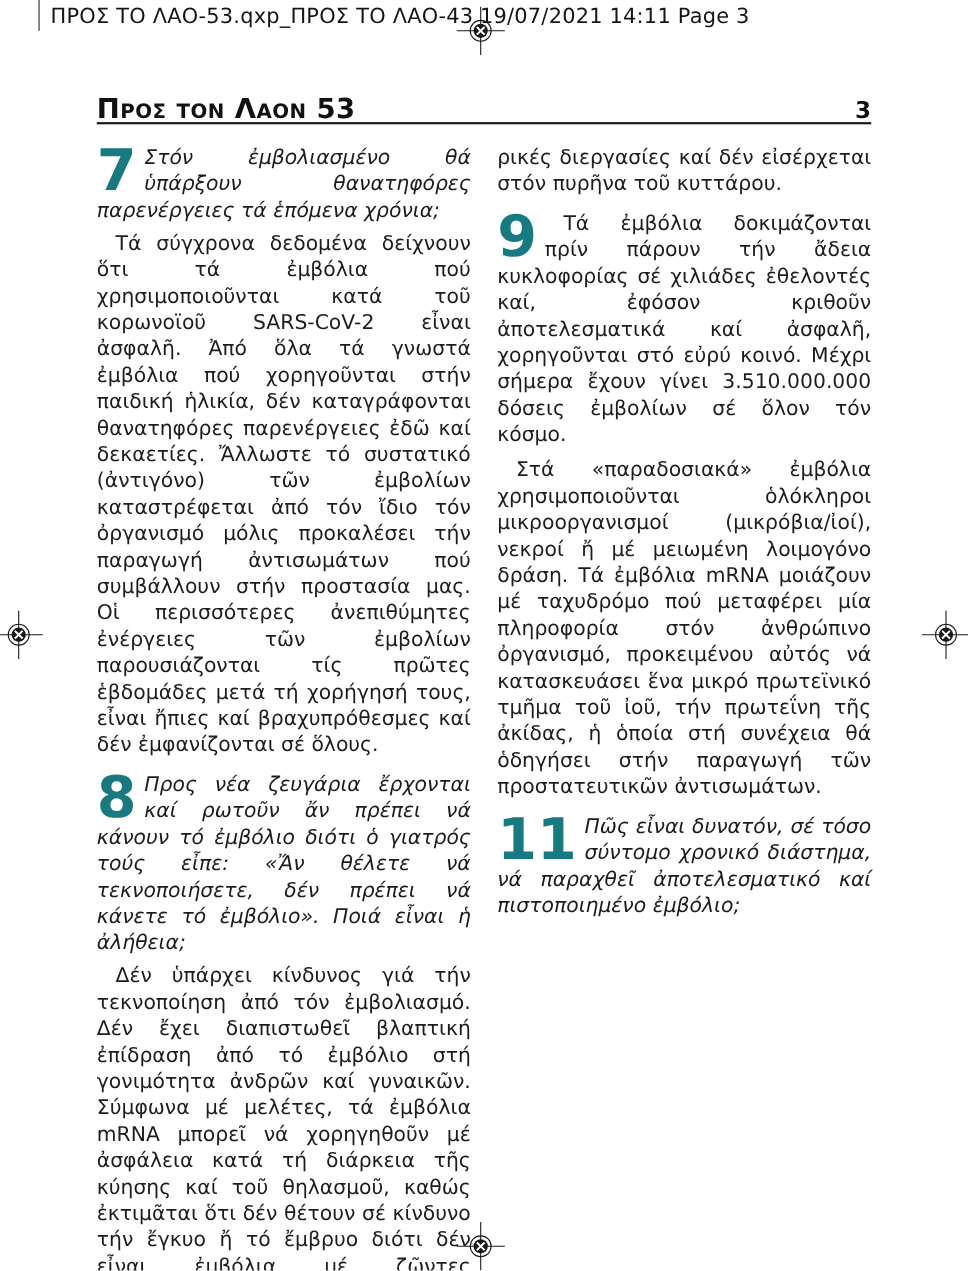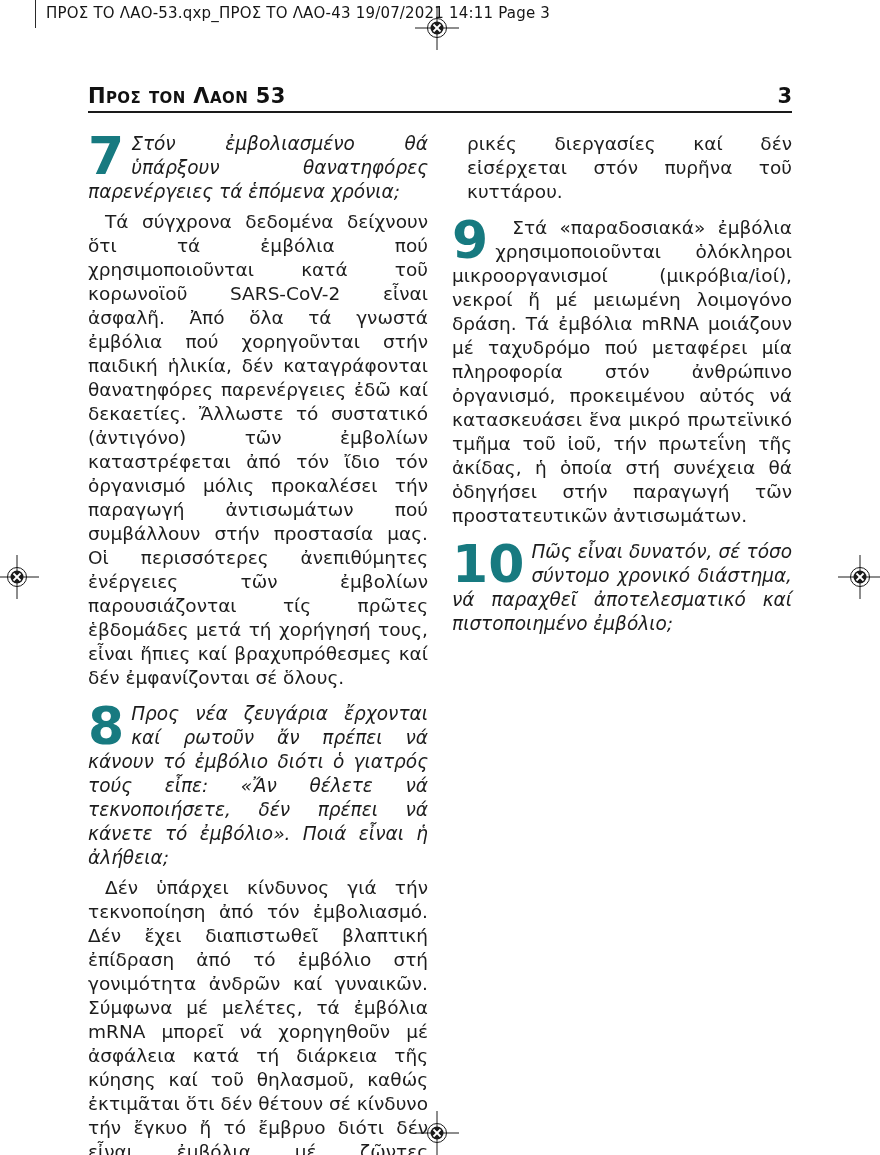--- a/index.html
+++ b/index.html
@@ -14,21 +14,21 @@
     overflow: hidden;
     font-family: "DejaVu Sans", sans-serif;
     color: #1c1c1c;
   }
 
   
   .proof-header {
     position: absolute;
     left: 46px;
     top: 4px;
-    font-size: 15px;
+    font-size: 19px;
     letter-spacing: 0.2px;
     color: #151515;
     white-space: nowrap;
   }
   .crop-line-topleft {
     position: absolute;
     left: 35px;
     top: 0;
     width: 1px;
     height: 28px;
@@ -54,21 +54,21 @@
     left: 88px;
     right: 88px;
     top: 84px;
     display: flex;
     justify-content: space-between;
     align-items: baseline;
   }
   .running-head .title {
     font-variant: small-caps;
     font-weight: bold;
-    font-size: 21px;
+    font-size: 25px;
     letter-spacing: 0.4px;
     color: #111;
   }
   .running-head .pagenum {
     font-weight: bold;
     font-size: 21px;
     color: #111;
   }
   .header-rule {
     position: absolute;
@@ -170,18 +170,19 @@
 <div class="header-rule"></div>
 
 <div class="columns">
   <div class="col" id="col-left">
       <p class="question"><span class="qnum">7</span><span class="qtext">Στόν ἐμβολιασμένο θά ὑπάρξουν θανατηφόρες παρενέργειες τά ἑπόμενα χρόνια;</span></p>
       <p class="answer">Τά σύγχρονα δεδομένα δείχνουν ὅτι τά ἐμβόλια πού χρησιμοποιοῦνται κατά τοῦ κορωνοϊοῦ SARS-CoV-2 εἶναι ἀσφαλῆ. Ἀπό ὅλα τά γνωστά ἐμβόλια πού χορηγοῦνται στήν παιδική ἡλικία, δέν καταγράφονται θανατηφόρες παρενέργειες ἐδῶ καί δεκαετίες. Ἄλλωστε τό συστατικό (ἀντιγόνο) τῶν ἐμβολίων καταστρέφεται ἀπό τόν ἴδιο τόν ὀργανισμό μόλις προκαλέσει τήν παραγωγή ἀντισωμάτων πού συμβάλλουν στήν προστασία μας. Οἱ περισσότερες ἀνεπιθύμητες ἐνέργειες τῶν ἐμβολίων παρουσιάζονται τίς πρῶτες ἑβδομάδες μετά τή χορήγησή τους, εἶναι ἤπιες καί βραχυπρόθεσμες καί δέν ἐμφανίζονται σέ ὅλους.</p>
       <p class="question"><span class="qnum">8</span><span class="qtext">Προς νέα ζευγάρια ἔρχονται καί ρωτοῦν ἄν πρέπει νά κάνουν τό ἐμβόλιο διότι ὁ γιατρός τούς εἶπε: «Ἄν θέλετε νά τεκνοποιήσετε, δέν πρέπει νά κάνετε τό ἐμβόλιο». Ποιά εἶναι ἡ ἀλήθεια;</span></p>
       <p class="answer">Δέν ὑπάρχει κίνδυνος γιά τήν τεκνοποίηση ἀπό τόν ἐμβολιασμό. Δέν ἔχει διαπιστωθεῖ βλαπτική ἐπίδραση ἀπό τό ἐμβόλιο στή γονιμότητα ἀνδρῶν καί γυναικῶν. Σύμφωνα μέ μελέτες, τά ἐμβόλια mRNA μπορεῖ νά χορηγηθοῦν μέ ἀσφάλεια κατά τή διάρκεια τῆς κύησης καί τοῦ θηλασμοῦ, καθώς ἐκτιμᾶται ὅτι δέν θέτουν σέ κίνδυνο τήν ἔγκυο ἤ τό ἔμβρυο διότι δέν εἶναι ἐμβόλια μέ ζῶντες ἐξασθενημένους ἰούς. Τό mRNA στό ἐμβόλιο ἀποδομεῖται γρήγορα μέ τίς συνήθεις κυττα-</p>
     </div>
   <div class="col" id="col-right">
-      <p class="answer" style="text-indent: 0px; margin-left: 15px;">ρικές διεργασίες καί δέν εἰσέρχεται στόν πυρῆνα τοῦ κυττάρου.</p>
+      <p class="answer" style="text-indent: 0px;">ρικές διεργασίες καί δέν εἰσέρχεται στόν πυρῆνα τοῦ κυττάρου.</p>
       <p class="question"><span class="qnum">9</span></p>
+      <p class="answer">Τά ἐμβόλια δοκιμάζονται πρίν πάρουν τήν ἄδεια κυκλοφορίας σέ χιλιάδες ἐθελοντές καί, ἐφόσον κριθοῦν ἀποτελεσματικά καί ἀσφαλῆ, χορηγοῦνται στό εὐρύ κοινό. Μέχρι σήμερα ἔχουν γίνει 3.510.000.000 δόσεις ἐμβολίων σέ ὅλον τόν κόσμο.</p>
       <p class="answer">Στά «παραδοσιακά» ἐμβόλια χρησιμοποιοῦνται ὁλόκληροι μικροοργανισμοί (μικρόβια/ἰοί), νεκροί ἤ μέ μειωμένη λοιμογόνο δράση. Τά ἐμβόλια mRNA μοιάζουν μέ ταχυδρόμο πού μεταφέρει μία πληροφορία στόν ἀνθρώπινο ὀργανισμό, προκειμένου αὐτός νά κατασκευάσει ἕνα μικρό πρωτεϊνικό τμῆμα τοῦ ἰοῦ, τήν πρωτεΐνη τῆς ἀκίδας, ἡ ὁποία στή συνέχεια θά ὁδηγήσει στήν παραγωγή τῶν προστατευτικῶν ἀντισωμάτων.</p>
-      <p class="question"><span class="qnum">10</span><span class="qtext">Πῶς εἶναι δυνατόν, σέ τόσο σύντομο χρονικό διάστημα, νά παραχθεῖ ἀποτελεσματικό καί πιστοποιημένο ἐμβόλιο;</span></p>
+      <p class="question"><span class="qnum">11</span><span class="qtext">Πῶς εἶναι δυνατόν, σέ τόσο σύντομο χρονικό διάστημα, νά παραχθεῖ ἀποτελεσματικό καί πιστοποιημένο ἐμβόλιο;</span></p>
     </div>
 </div>
 
 </body></html>

